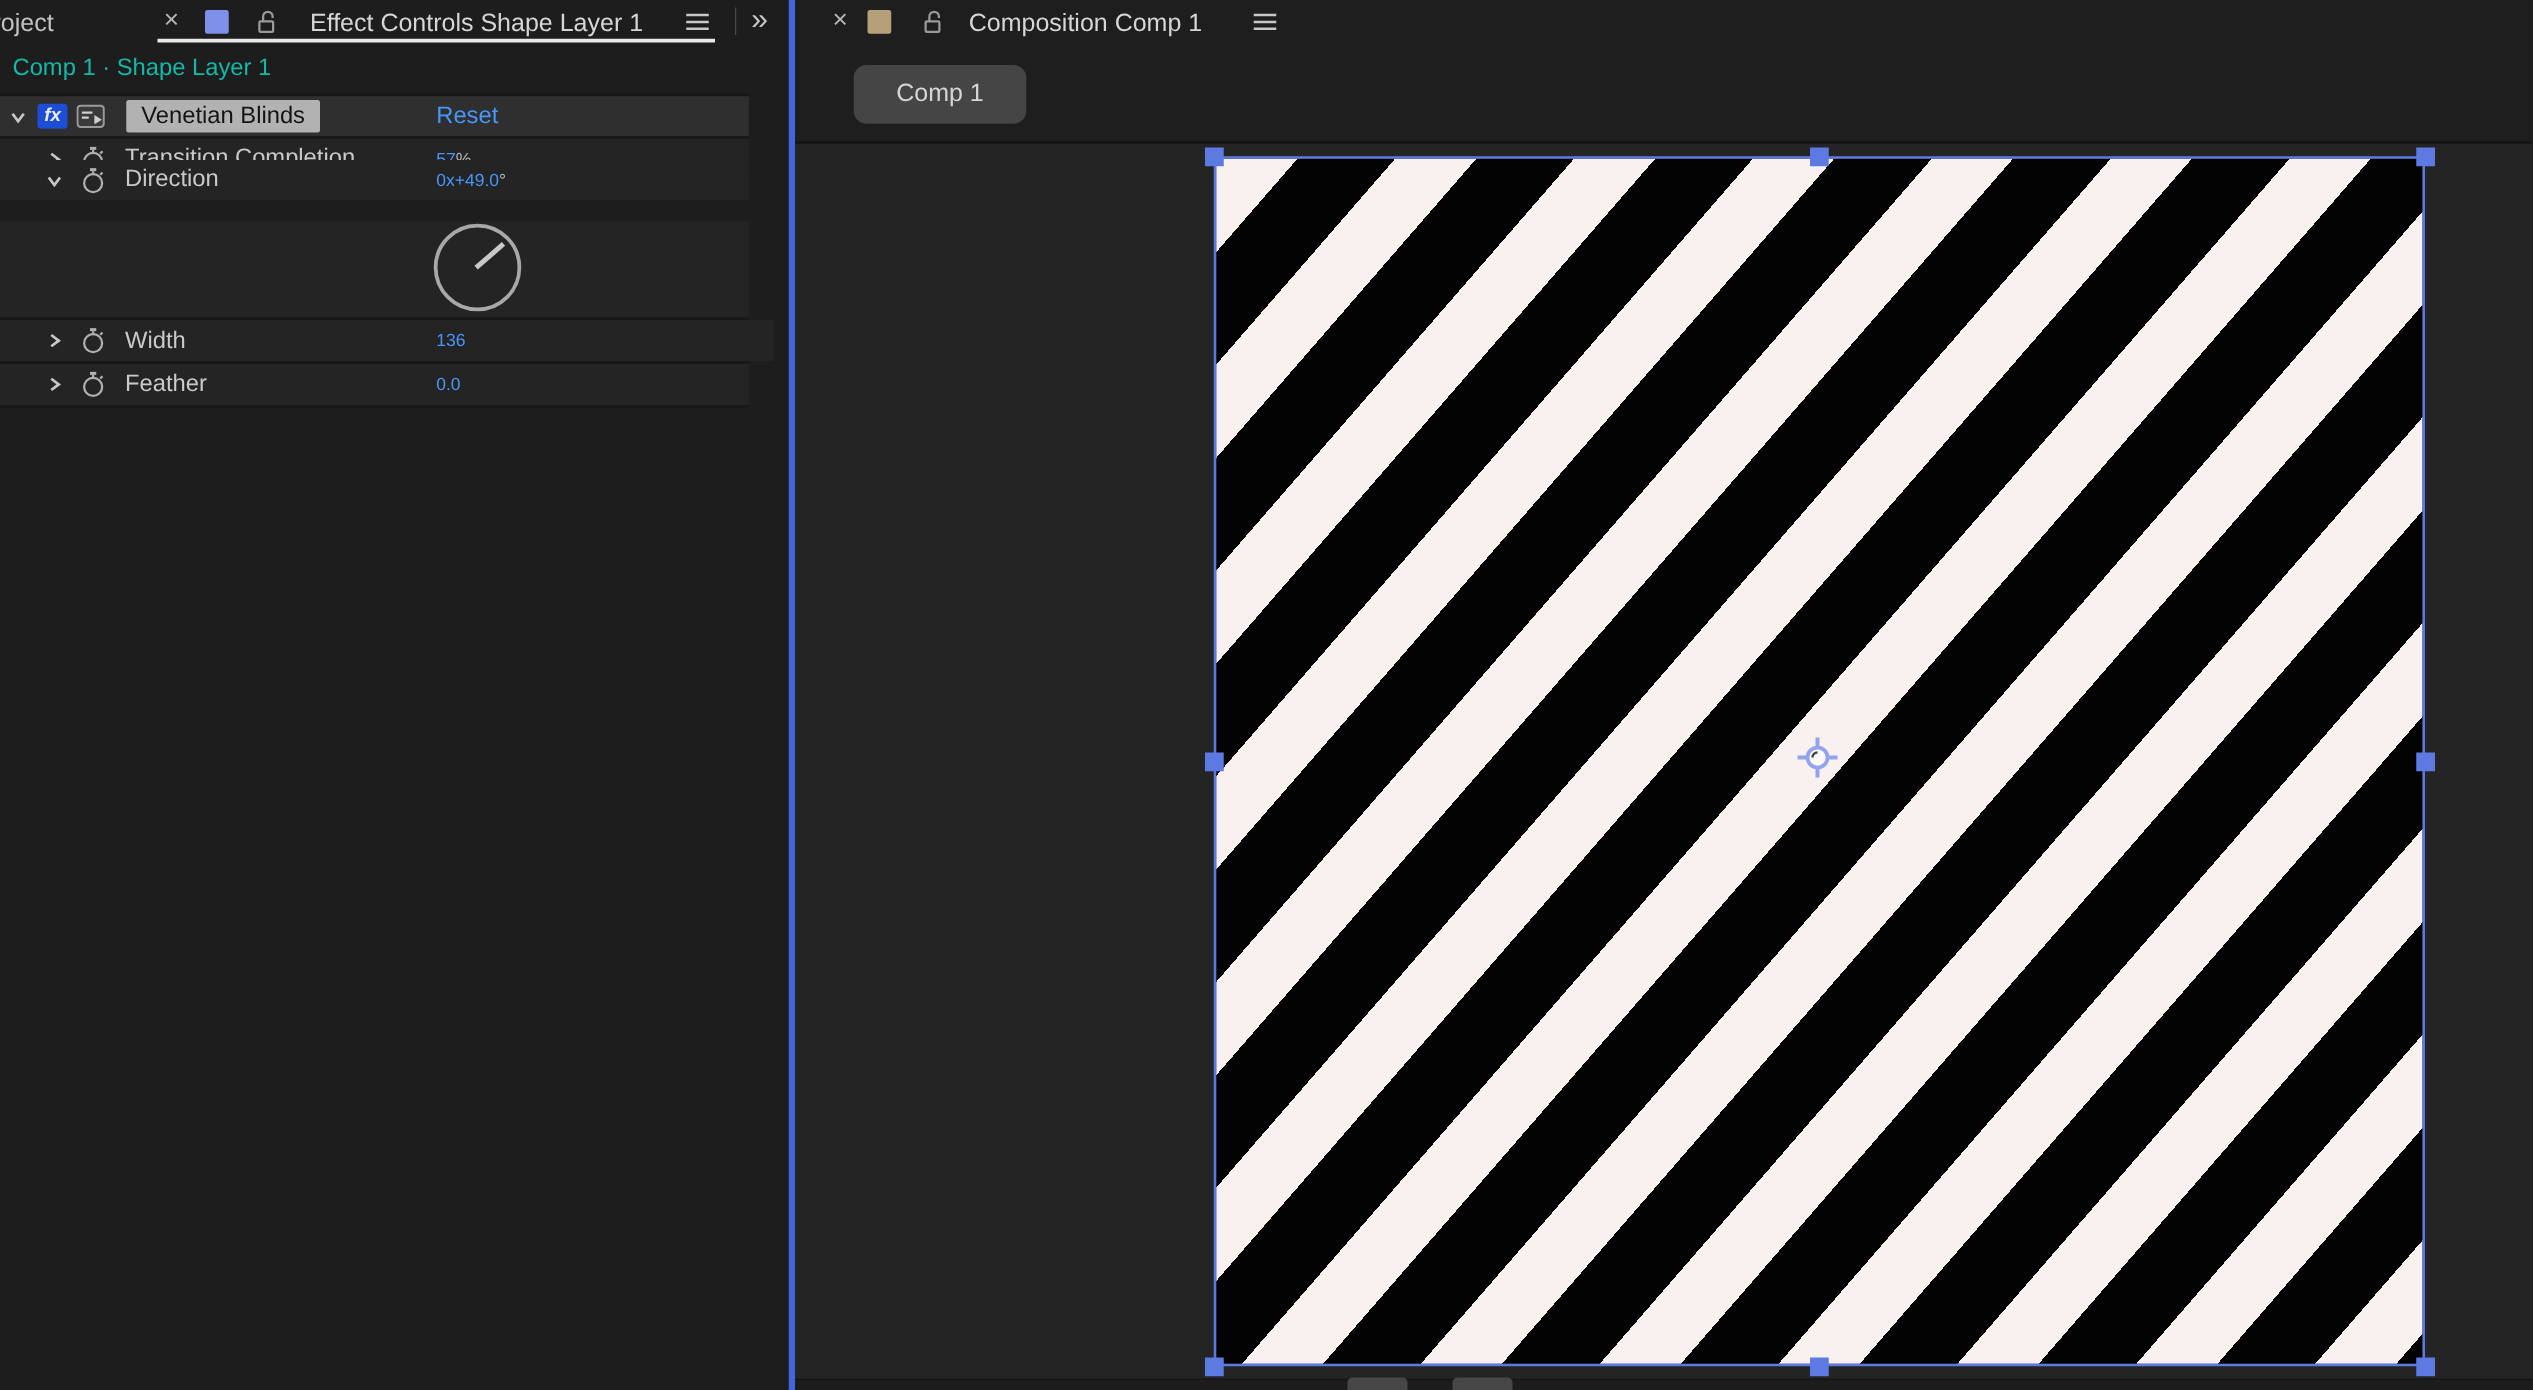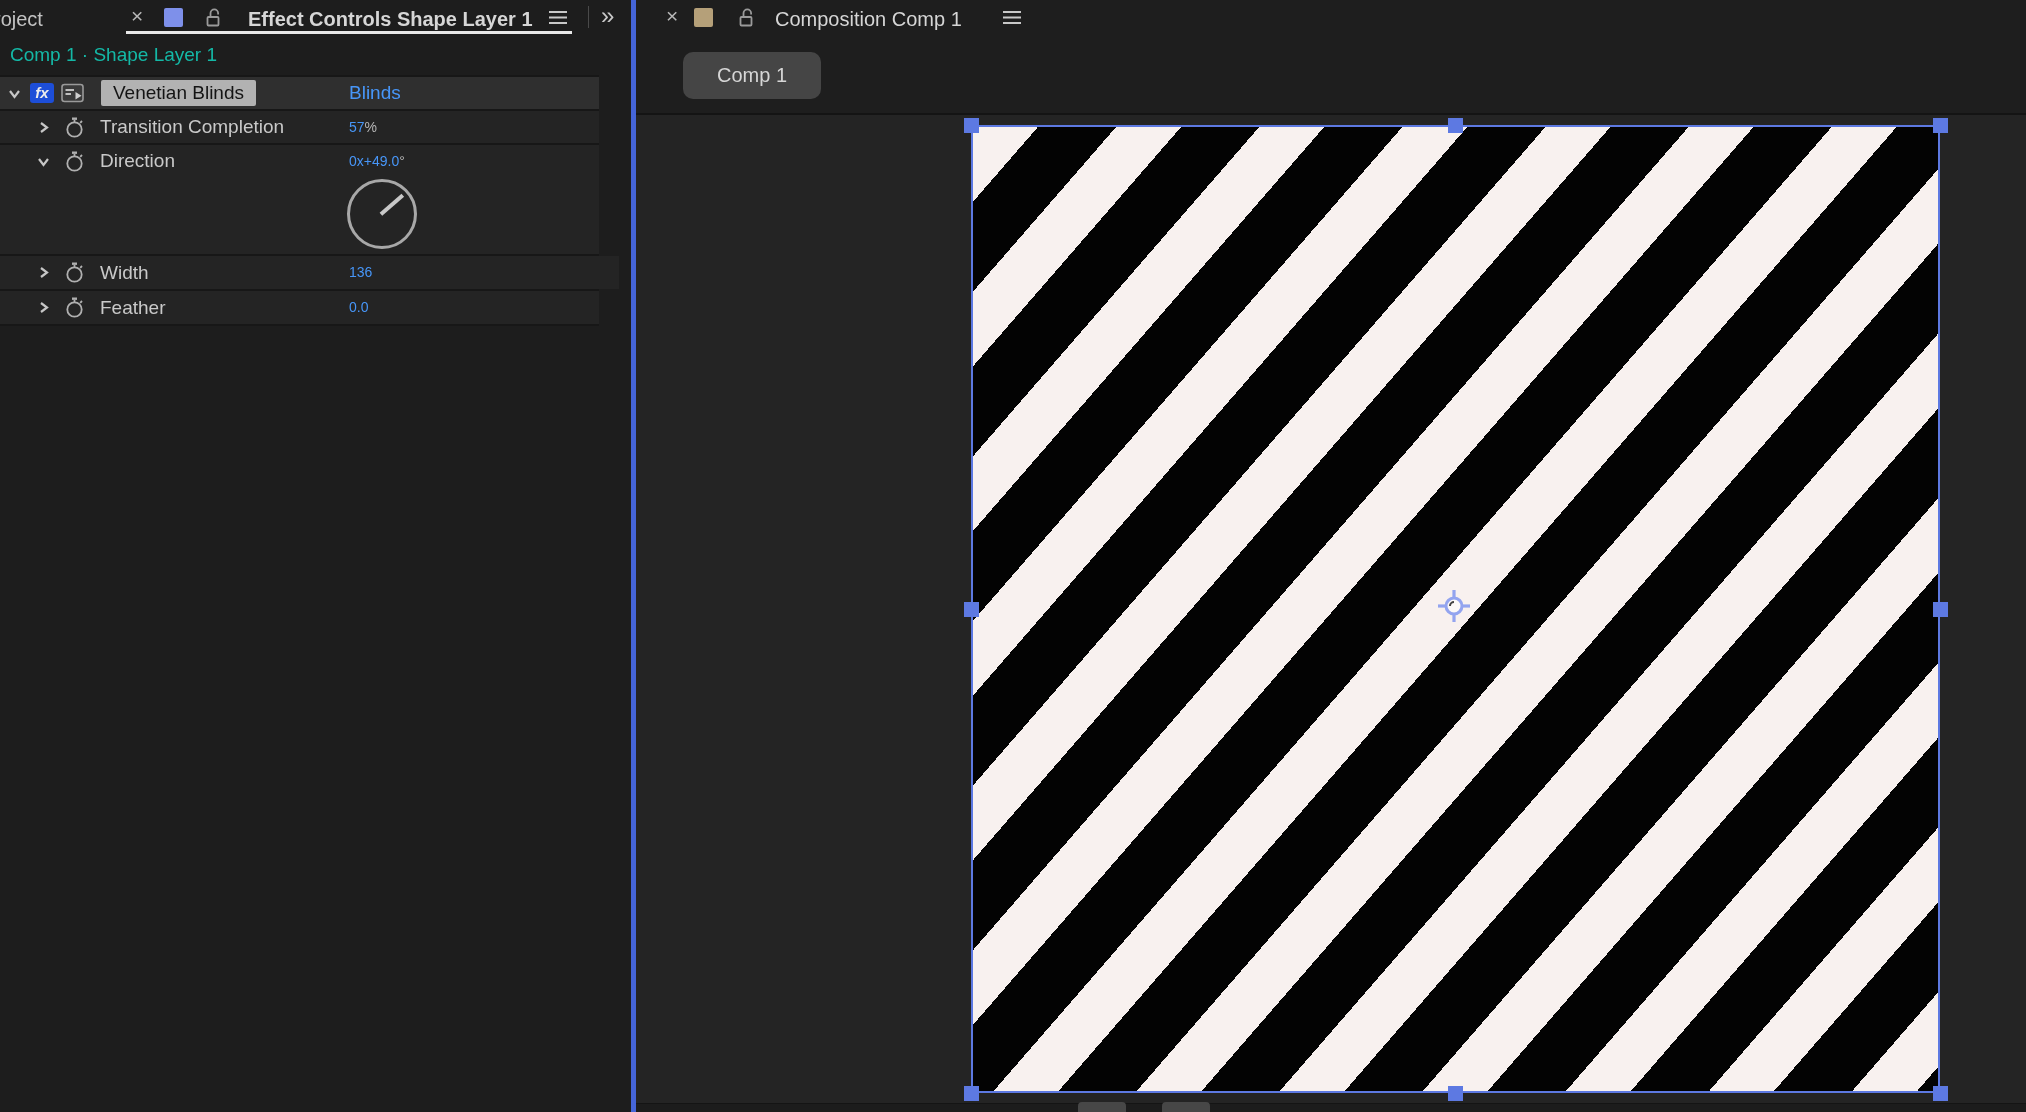--- a/index.html
+++ b/index.html
@@ -68,21 +68,21 @@
   <div>
     <span class="abs tab-ghost">roject</span>
     <span class="abs close-x" style="left:131px;top:6px;">×</span>
     <span class="abs chip" style="left:164px;top:8px;background:var(--chip-left,#7e90ea);"></span>
     <span class="abs lock-icon" style="left:205px;top:7px;">
       <svg width="17" height="21" viewBox="0 0 17 21">
           <path d="M5.5 10 V6.2 a3.8 3.8 0 0 1 7.6 0 v1.2" fill="none" stroke="#9a9a9a" stroke-width="1.8"></path>
           <rect x="2.5" y="10" width="11" height="8.5" rx="1" fill="none" stroke="#9a9a9a" stroke-width="1.8"></rect>
         </svg>
     </span>
-    <span class="abs tab-title" style="left:248px;top:8px;font-weight:bold;">Effect Controls Shape Layer 1</span>
+    <span class="abs tab-title" style="left:248px;top:8px;">Effect Controls Shape Layer 1</span>
     <span class="abs menu-icon" style="left:548px;top:10px;">
       <svg width="20" height="15" viewBox="0 0 20 15">
           <g stroke="#c8c8c8" stroke-width="2">
             <line x1="1" y1="2" x2="19" y2="2"></line>
             <line x1="1" y1="7.5" x2="19" y2="7.5"></line>
             <line x1="1" y1="13" x2="19" y2="13"></line>
           </g>
         </svg>
     </span>
     <span class="abs vsep" style="left:588px;top:6px;"></span>
@@ -102,21 +102,21 @@
     <span id="fx-badge">fx</span>
     <span id="effect-icon">
       <svg width="25" height="20" viewBox="0 0 25 20">
           <rect x="1" y="1.5" width="21" height="17" rx="2.5" fill="#3a3a3a" stroke="#9a9a9a" stroke-width="1.6"></rect>
           <line x1="4.5" y1="7" x2="13" y2="7" stroke="#cfcfcf" stroke-width="1.8"></line>
           <line x1="4.5" y1="11" x2="10" y2="11" stroke="#cfcfcf" stroke-width="1.8"></line>
           <polygon points="14.5,9 20.5,12.7 14.5,16.4" fill="#cfcfcf"></polygon>
         </svg>
     </span>
     <span id="effect-name">Venetian Blinds</span>
-    <span id="reset-link">Blinds</span>
+    <span id="reset-link">Reset</span>
   </div>
   <div class="abs sep" style="top:109px;"></div>
 
   <div class="abs row" style="top:111px;">
     <span class="chev" style="left:38px;">
       <svg width="11" height="13" viewBox="0 0 11 13">
           <polyline points="3,2 9,6.5 3,11" fill="none" stroke="#c6c6c6" stroke-width="2.2"></polyline>
         </svg>
     </span>
     <span class="stopwatch">
@@ -125,21 +125,21 @@
           <rect x="8" y="1.5" width="5" height="2.4" fill="#b0b0b0"></rect>
           <line x1="10.5" y1="4" x2="10.5" y2="6.3" stroke="#b0b0b0" stroke-width="1.8"></line>
           <line x1="16.2" y1="6.8" x2="18" y2="5" stroke="#b0b0b0" stroke-width="1.8"></line>
         </svg>
     </span>
     <span class="label">Transition Completion</span>
     <span class="value"><span>57</span><span class="suffix">%</span></span>
   </div>
   <div class="abs sep" style="top:143px;"></div>
 
-  <div class="abs row" style="top:145px;text-align:center;">
+  <div class="abs row" style="top:128px;text-align:center;">
     <span class="chev down" style="left:38px;">
       <svg width="11" height="13" viewBox="0 0 11 13">
           <polyline points="3,2 9,6.5 3,11" fill="none" stroke="#c6c6c6" stroke-width="2.2"></polyline>
         </svg>
     </span>
     <span class="stopwatch">
       <svg width="21" height="23" viewBox="0 0 21 23">
           <circle cx="10.5" cy="13.5" r="7.2" fill="none" stroke="#b0b0b0" stroke-width="1.8"></circle>
           <rect x="8" y="1.5" width="5" height="2.4" fill="#b0b0b0"></rect>
           <line x1="10.5" y1="4" x2="10.5" y2="6.3" stroke="#b0b0b0" stroke-width="1.8"></line>

